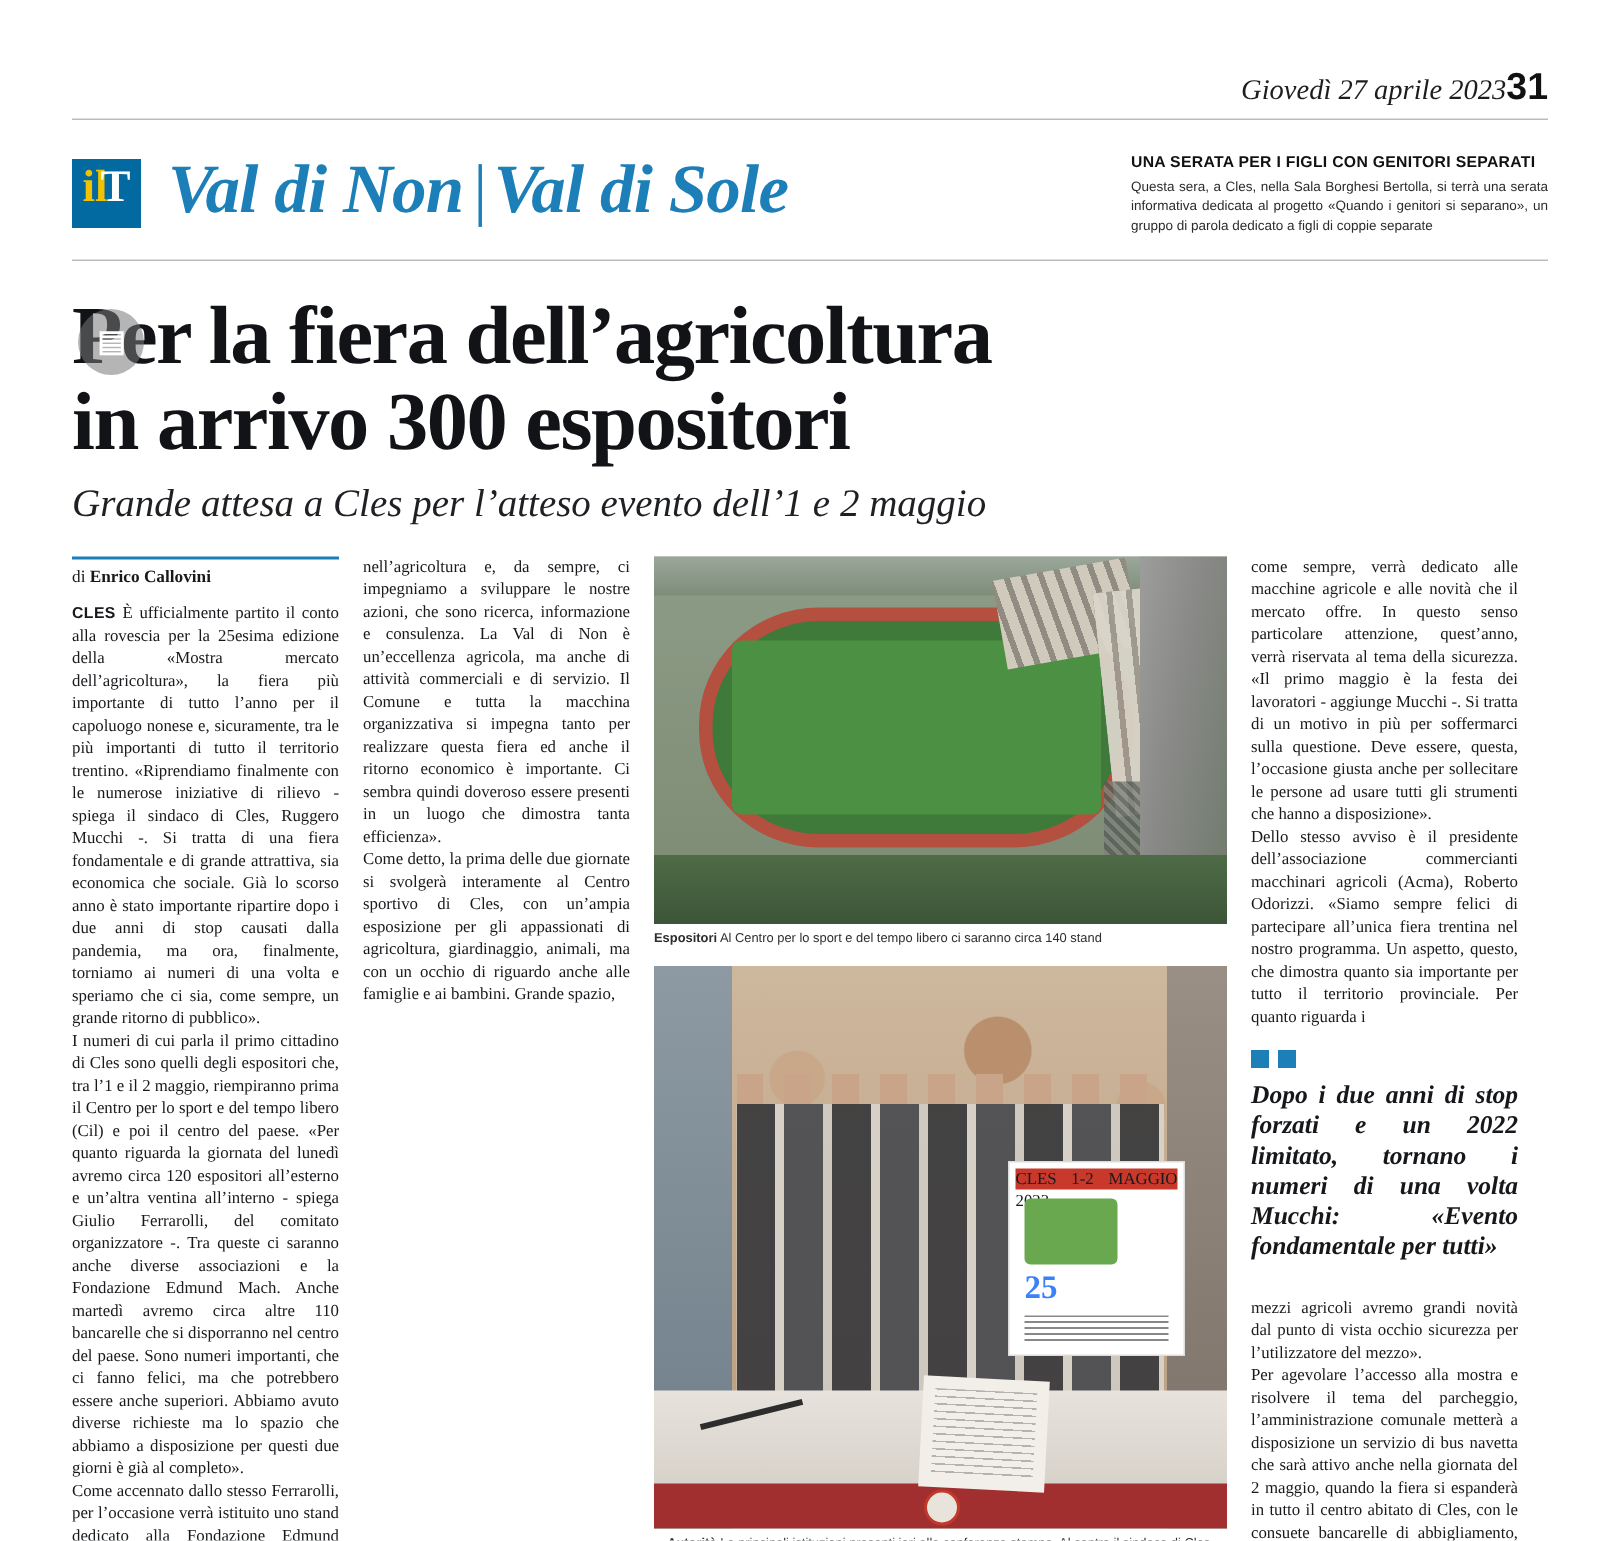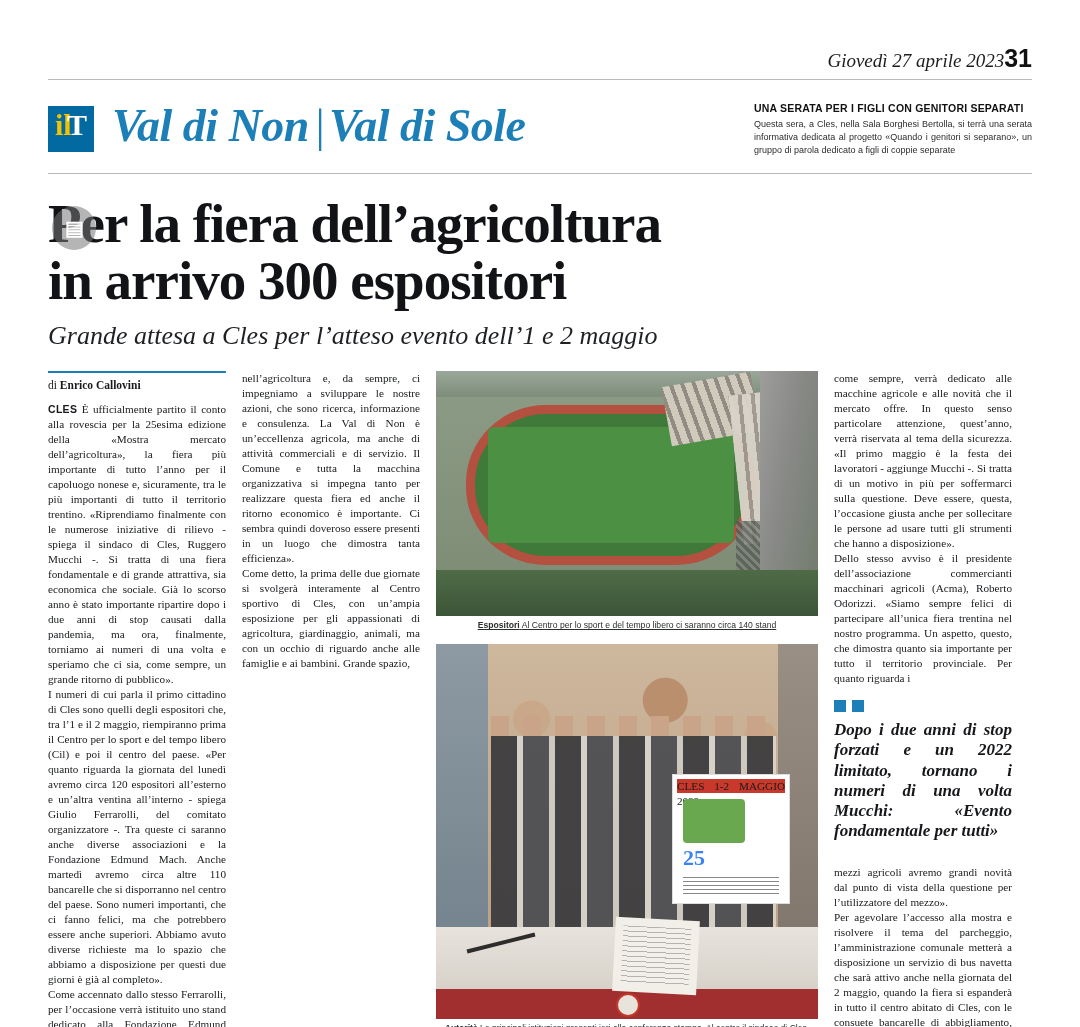--- a/index.html
+++ b/index.html
@@ -189,21 +189,21 @@
     overflow: hidden;
   }
   .cap {
     font-family: "Liberation Sans", sans-serif;
     font-size: 8.6px;
     color: #2b2d2f;
     margin-top: 4px;
     line-height: 1.3;
   }
   .cap b { font-weight: bold; }
-  .cap.right { text-align: center; text-decoration: underline; }
+  .cap.right { text-align: left; }
   .cap.center { text-align: center; }
 
   
   .pull {
     margin-top: 14px;
     margin-bottom: 24px;
   }
   .pull-squares { display: flex; gap: 6px; margin-bottom: 8px; }
   .pull-squares i {
     width: 12px; height: 12px; background: #1d7fb8; display: block;
@@ -437,19 +437,19 @@
       <p>Dello stesso avviso è il presidente dell’associazione commercianti macchinari agricoli (Acma), Roberto Odorizzi. «Siamo sempre felici di partecipare all’unica fiera trentina nel nostro programma. Un aspetto, questo, che dimostra quanto sia importante per tutto il territorio provinciale. Per quanto riguarda i</p>
 
       <div class="pull">
         <div class="pull-squares">
           <i></i>
           <i></i>
         </div>
         <div class="pull-text">Dopo i due anni di stop forzati e un 2022 limitato, tornano i numeri di una volta Mucchi: «Evento fondamentale per tutti»</div>
       </div>
 
-      <p>mezzi agricoli avremo grandi novità dal punto di vista della questione per l’utilizzatore del mezzo».</p>
+      <p>mezzi agricoli avremo grandi novità dal punto di vista occhio sicurezza per l’utilizzatore del mezzo».</p>
       <p>Per agevolare l’accesso alla mostra e risolvere il tema del parcheggio, l’amministrazione comunale metterà a disposizione un servizio di bus navetta che sarà attivo anche nella giornata del 2 maggio, quando la fiera si espanderà in tutto il centro abitato di Cles, con le consuete bancarelle di abbigliamento, scarpe, accessori.</p>
 
     </div>
 
   </div>
 </div>
 
 </body></html>

